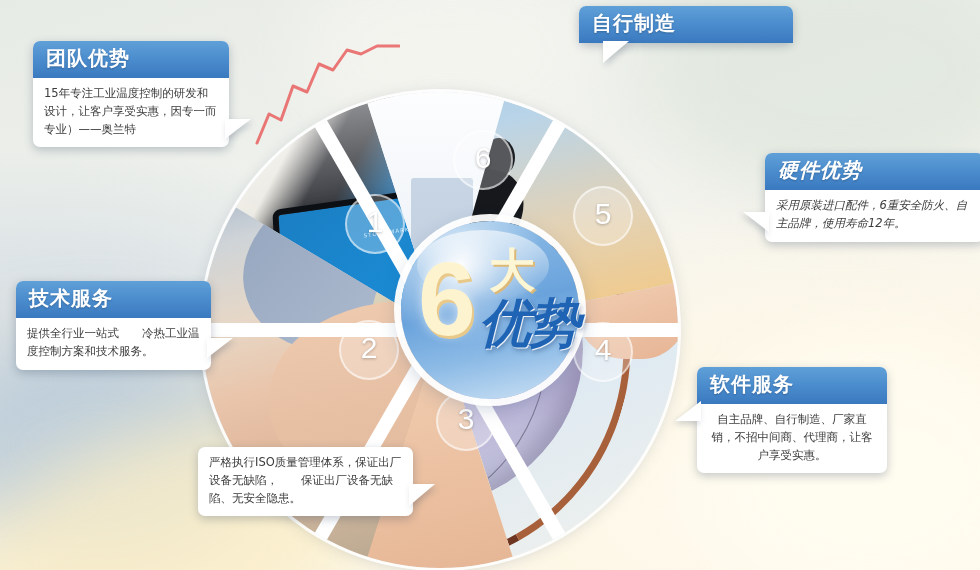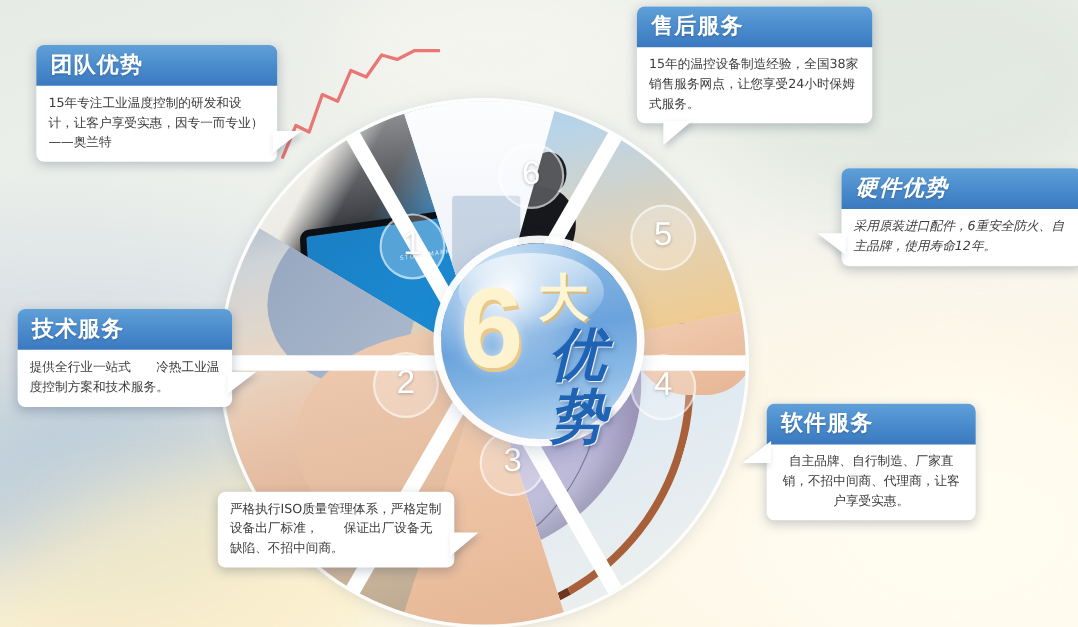--- a/index.html
+++ b/index.html
@@ -165,35 +165,35 @@
     background:linear-gradient(180deg,rgba(255,255,255,.60),rgba(255,255,255,0));}
   .six{position:absolute;left:17px;top:26px;font-size:104px;line-height:104px;font-weight:bold;
     color:#fdf4cf;font-family:"Liberation Sans",sans-serif;
     text-shadow:2px 3px 0 #e8c98a, 0 0 10px rgba(255,255,255,.5);}
   .da{position:absolute;left:88px;top:26px;font-size:46px;line-height:46px;font-weight:bold;
     color:#fdf6d4;font-family:"DejaVu Sans",sans-serif;
     text-shadow:2px 2px 0 #dcb977;}
   .youshi{position:absolute;left:78px;top:74px;font-size:52px;line-height:56px;font-weight:bold;
     font-style:italic;color:#1f63b4;font-family:"DejaVu Sans",sans-serif;
     text-shadow:1px 1px 0 rgba(255,255,255,.85), 2px 3px 5px rgba(20,50,95,.35);
-    letter-spacing:-3px;margin-left:20px;}
+    letter-spacing:-3px;}
 
   
   .card{position:absolute;background:#fff;border-radius:7px;
     box-shadow:0 3px 10px rgba(30,50,80,.26);overflow:visible;}
   .card .hd{background:linear-gradient(180deg,#60a0d8 0%,#4a8ccd 50%,#3b79bf 100%);
     border-radius:7px 7px 0 0;padding:4px 13px 6px;}
   .card .hd span{color:#fff;font-size:20px;font-weight:bold;letter-spacing:1px;
     font-family:"DejaVu Sans",sans-serif;text-shadow:0 1px 2px rgba(0,0,0,.22);}
   .card .bd{padding:7px 11px 9px;color:#3b3b3b;font-size:11.5px;line-height:1.55;
     font-family:"DejaVu Sans",sans-serif;}
   .card .bd.c{text-align:center;}
   .tail{position:absolute;width:0;height:0;}
 
-  .c-team{left:33px;top:41px;width:219px;}
+  .c-team{left:33px;top:41px;width:196px;}
   .c-team .tail{right:-22px;bottom:8px;
     border-top:20px solid #fff;border-right:26px solid transparent;
     filter:drop-shadow(2px 3px 3px rgba(30,50,80,.22));}
   .c-after{left:579px;top:6px;width:214px;}
   .c-after .tail{left:24px;bottom:-20px;
     border-top:22px solid #fff;border-right:26px solid transparent;
     filter:drop-shadow(2px 3px 3px rgba(30,50,80,.22));}
   .c-hw{left:765px;top:153px;width:219px;font-style:italic;}
   .c-hw .tail{left:-22px;bottom:10px;
     border-top:20px solid #fff;border-left:26px solid transparent;
@@ -322,22 +322,21 @@
     <div class="youshi">优势</div>
   </div>
 
   <div class="card c-team">
     <div class="hd"><span>团队优势</span></div>
     <div class="bd">15年专注工业温度控制的研发和设计，让客户享受实惠，因专一而专业）——奥兰特</div>
     <div class="tail"></div>
   </div>
 
   <div class="card c-after">
-    <div class="hd"><span>售后服务</span></div>
-    <div class="bd">15年的温控设备制造经验，全国38家销售服务网点，让您享受24小时保姆式服务。</div>
+    <div class="hd"><span>自行制造</span></div>
     <div class="tail"></div>
   </div>
 
   <div class="card c-hw">
     <div class="hd"><span>硬件优势</span></div>
     <div class="bd">采用原装进口配件，6重安全防火、自主品牌，使用寿命12年。</div>
     <div class="tail"></div>
   </div>
 
   <div class="card c-tech">
@@ -346,17 +345,17 @@
     <div class="tail"></div>
   </div>
 
   <div class="card c-sw">
     <div class="hd"><span>软件服务</span></div>
     <div class="bd c">自主品牌、自行制造、厂家直销，不招中间商、代理商，让客户享受实惠。</div>
     <div class="tail"></div>
   </div>
 
   <div class="card c-qa">
-    <div class="bd">严格执行ISO质量管理体系，严格定制设备出厂标准，　　保证出厂设备无缺陷、不招中间商。</div>
+    <div class="bd">严格执行ISO质量管理体系，保证出厂设备无缺陷，　　保证出厂设备无缺陷、无安全隐患。</div>
     <div class="tail"></div>
   </div>
 
 </div>
 
 </body></html>

